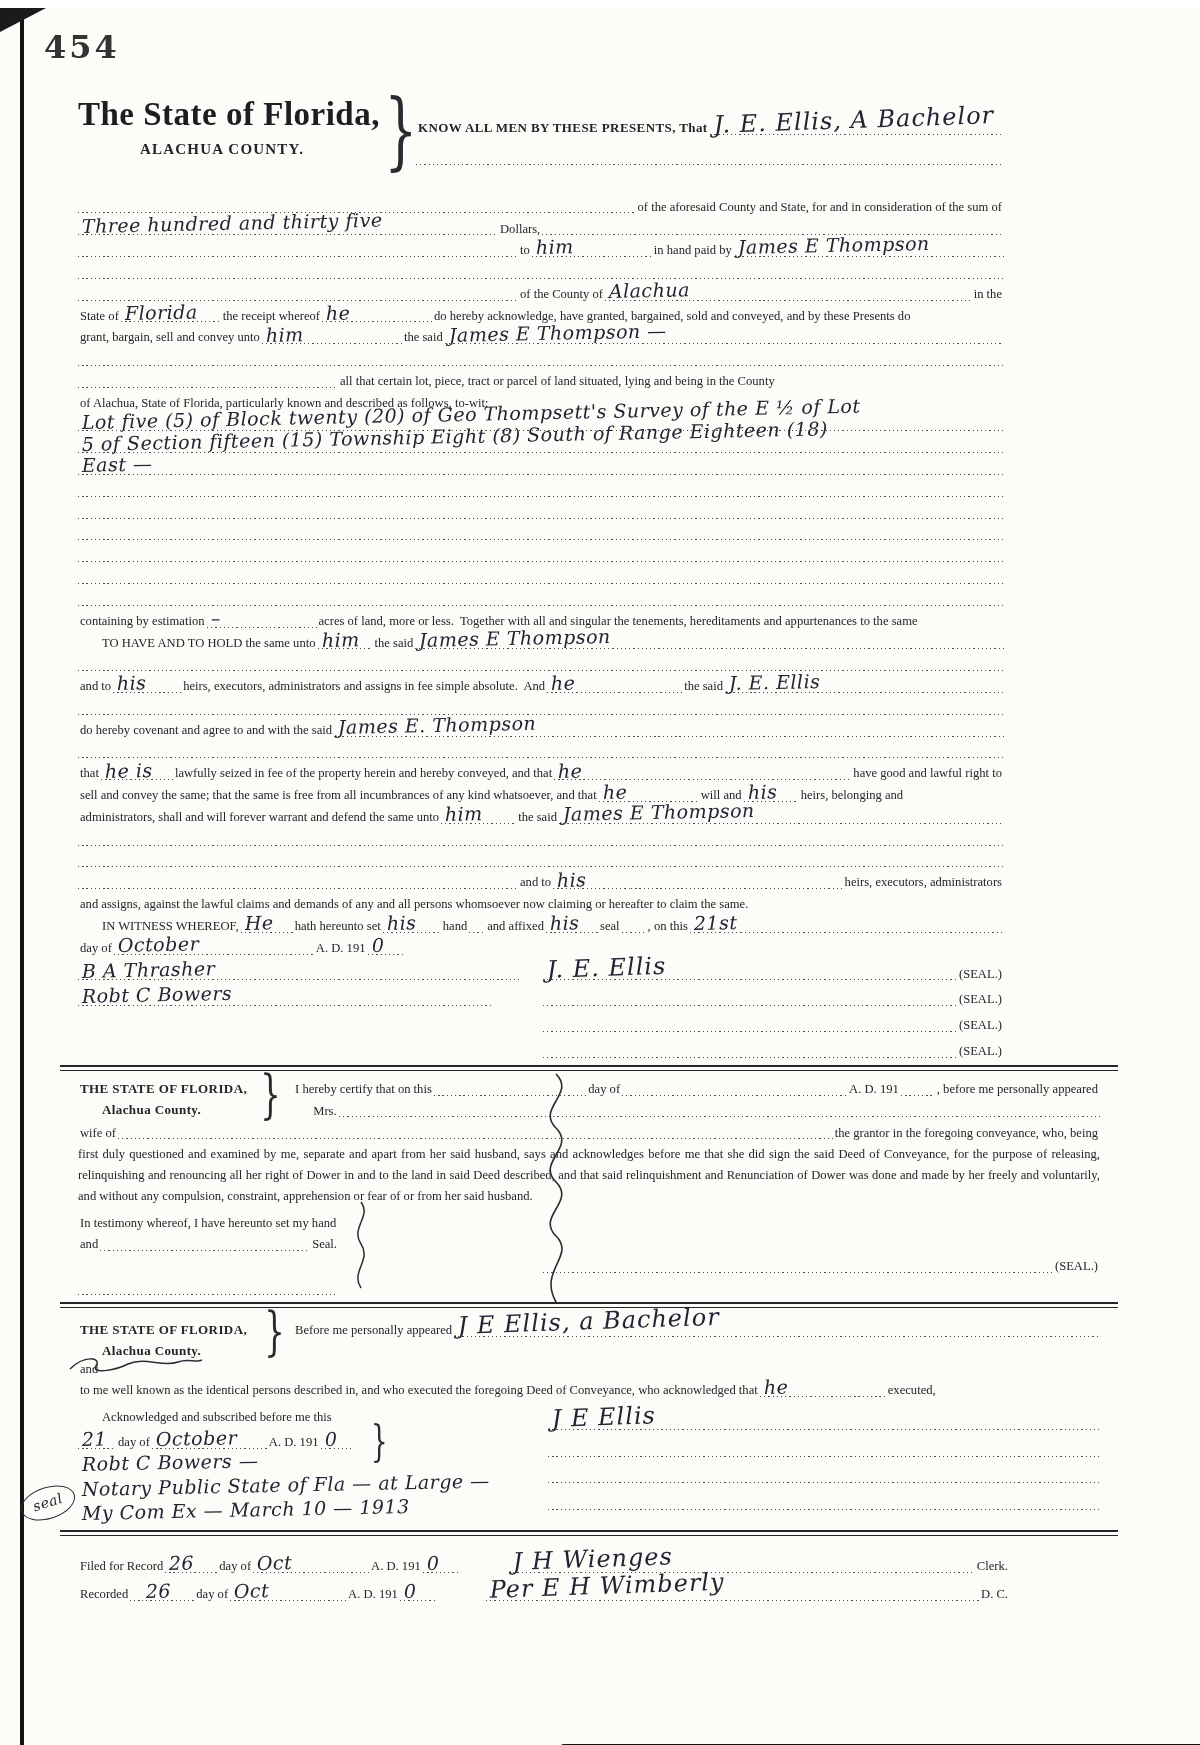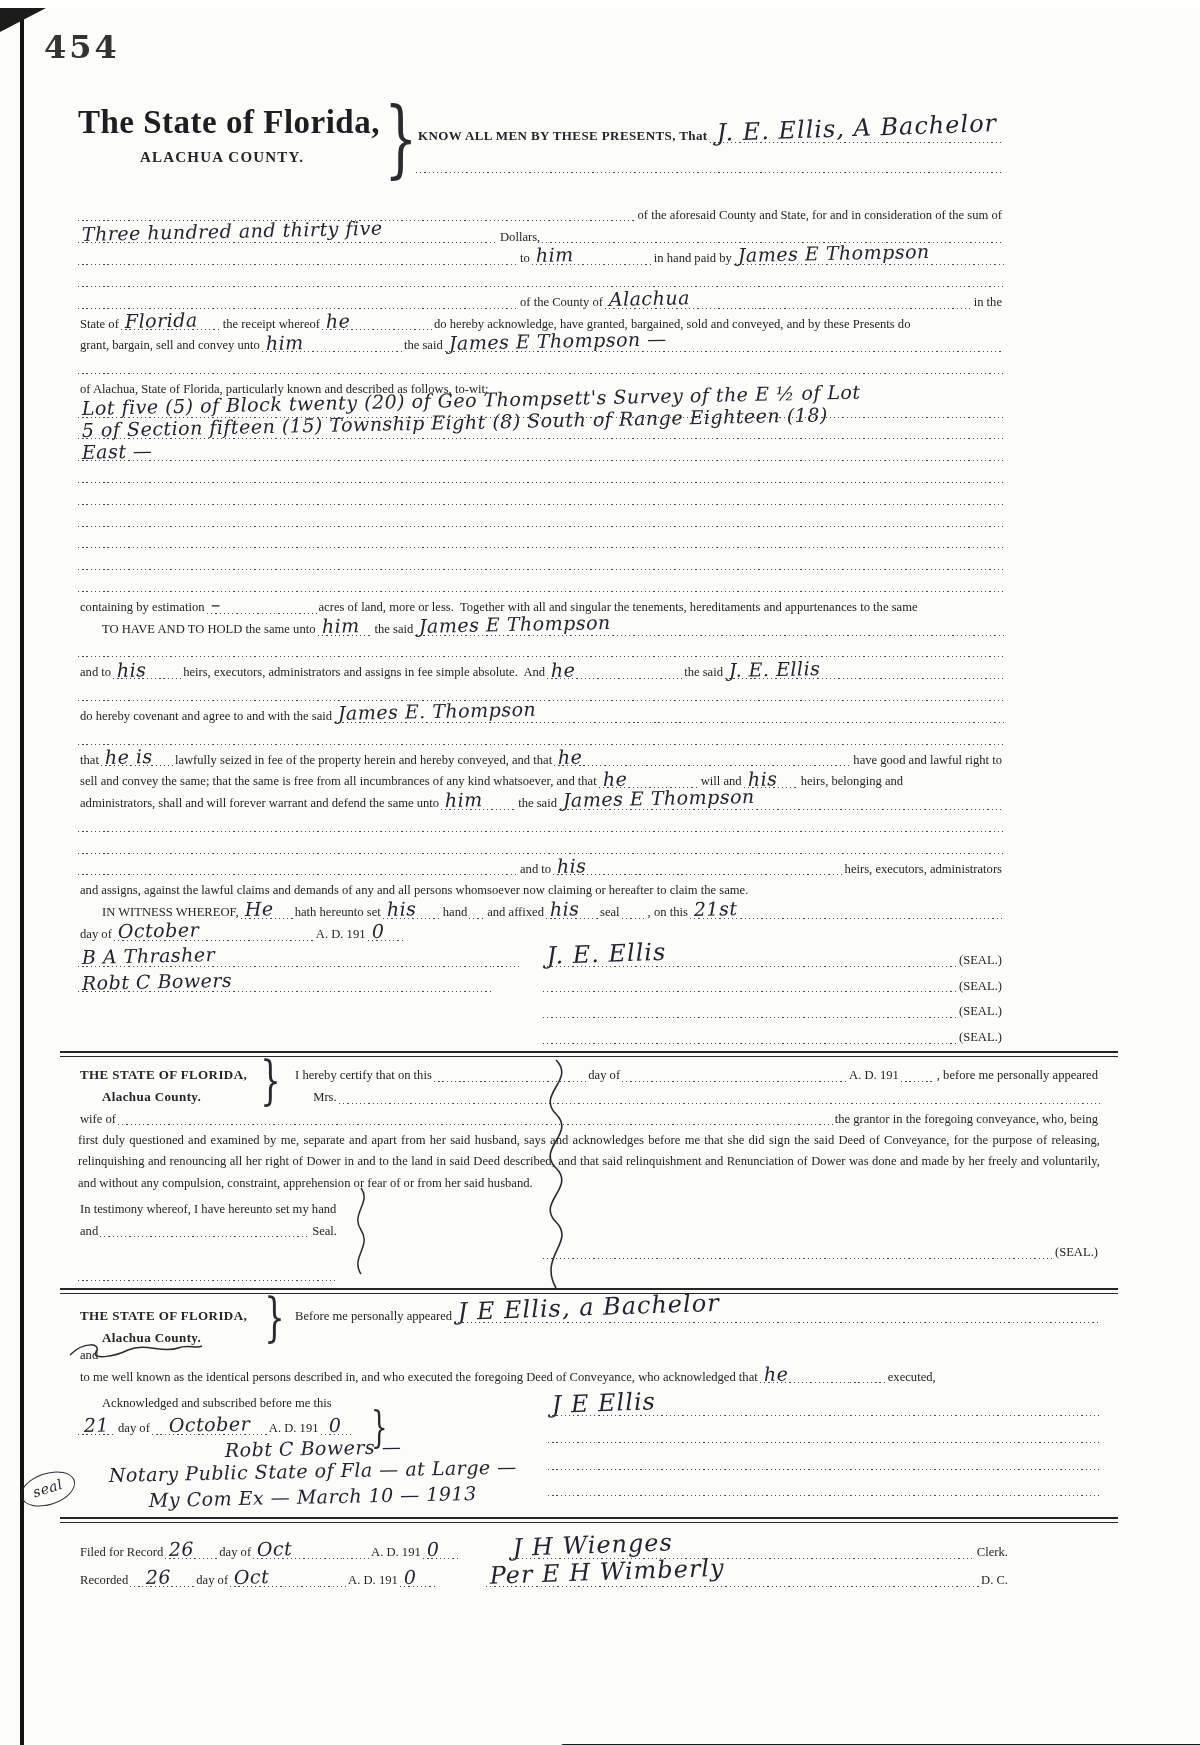--- a/index.html
+++ b/index.html
@@ -3,27 +3,27 @@
 <meta charset="utf-8">
 <style>
   html,body{margin:0;padding:0;background:#ffffff;}
   .page{position:relative;width:1200px;height:1745px;background:#fcfcf9;overflow:hidden;
         font-family:"Liberation Serif",serif;color:#24242a;margin-top:8px;}
   .edge-left{position:absolute;left:20px;top:0;width:3.5px;height:100%;background:#141414;}
   .corner{position:absolute;left:0;top:0;width:46px;height:24px;background:#1b1b1b;
           clip-path:polygon(0 0,100% 0,0 100%);}
   .pagenum{position:absolute;left:44px;top:20px;font-family:"DejaVu Serif",serif;
            font-size:32px;font-weight:bold;letter-spacing:3px;color:#333;}
-  .content{position:absolute;left:78px;top:96px;width:1022px;}
+  .content{position:absolute;left:78px;top:88px;width:1022px;}
   
   .hdr{position:relative;height:96px;}
   .hdr-title{font-size:33px;font-weight:bold;letter-spacing:.5px;color:#1d1d22;}
   .hdr-county{margin-left:62px;margin-top:8px;font-size:15px;font-weight:bold;letter-spacing:1.2px;}
   .hdr-brace{left:296px;top:-8px;font-size:84px;}
-  .hdr-right{position:absolute;left:338px;top:14px;right:96px;text-align:center;}
+  .hdr-right{position:absolute;left:338px;top:14px;right:96px;}
   .hdr-right .fl + .fl{margin-top:10px;}
   
   .fl{display:flex;align-items:flex-end;height:20px;margin-top:1.8px;min-width:0;}
   .fl.tall{height:24px;}
   .fl.short{height:15px;}
   .fl.ind{padding-left:22px;}
   .pt{font-size:12.6px;line-height:1.12;white-space:pre;padding:0 2px;}
   .pt.b{font-weight:bold;font-size:13px;letter-spacing:.4px;}
   .dseg{position:relative;min-width:0;min-height:6px;white-space:nowrap;
         background:repeating-linear-gradient(90deg,#4a4a4a 0 1.3px,transparent 1.3px 4.2px) left bottom/100% 1.4px no-repeat;}
@@ -34,21 +34,21 @@
   .hw.big{font-size:24px;letter-spacing:1px;transform:rotate(-2deg) translateY(1px);}
   .para{font-size:12.6px;line-height:1.7;text-align:justify;margin-top:4px;}
   .rule{height:3px;border-top:2.6px solid #26262a;border-bottom:1.2px solid #26262a;
         margin:7px -18px 5px -18px;}
   .sec{position:relative;}
   #sec1{padding-right:96px;}
   #sec4{padding-right:90px;padding-top:4px;}
   #sec4 .fl{height:26px;}
   .cols{display:flex;margin-top:2px;}
   .col-l{width:46%;}
-  .col-l .fl{height:23px;text-align:center;}
+  .col-l .fl{height:23px;}
   .col-r{flex:1;padding-top:4px;}
   .col-r .fl{height:25px;}
   .brace{position:absolute;transform:scaleX(.62);transform-origin:center;line-height:1;
          color:#2a2a30;font-family:"DejaVu Serif",serif;}
   .squig{position:absolute;overflow:visible;}
   .sealmark{position:absolute;left:-58px;top:174px;width:54px;height:30px;border:1.6px solid #2c2c38;
             border-radius:50%;transform:rotate(-18deg);display:flex;align-items:center;justify-content:center;}
   .sealmark .hw{font-size:14px;padding:0;transform:none;}
   .bstreak{position:absolute;left:560px;right:0;bottom:1px;height:8px;background:#161616;border-radius:4px 0 0 4px;}
 </style>
@@ -112,20 +112,24 @@
           <span class="pt">do hereby acknowledge, have granted, bargained, sold and conveyed, and by these Presents do</span>
         </div>
         <div class="fl">
           <span class="pt">grant, bargain, sell and convey unto</span>
           <span class="dseg" style="flex: 0 0 140px; width: 140px;"><span class="hw">him</span></span>
           <span class="pt">the said</span>
           <span class="dseg" style="flex: 1 1 24px;"><span class="hw">James E Thompson —</span></span>
         </div>
         <div class="fl">
           <span class="dseg" style="flex: 1 1 24px;"></span>
+        </div>
+        <div class="fl">
+          <span class="dseg" style="flex: 0 0 260px; width: 260px;"></span>
+          <span class="pt">all that certain lot, piece, tract or parcel of land situated, lying and being in the County</span>
         </div>
         <div class="fl">
           <span class="pt">of Alachua, State of Florida, particularly known and described as follows, to-wit:</span>
           <span class="sp" style="flex: 1 1 24px;"></span>
         </div>
         <div class="fl">
           <span class="dseg" style="flex: 1 1 24px;"><span class="hw">Lot five (5) of Block twenty (20) of Geo Thompsett's Survey of the E ½ of Lot</span></span>
         </div>
         <div class="fl">
           <span class="dseg" style="flex: 1 1 24px;"><span class="hw">5 of Section fifteen (15) Township Eight (8) South of Range Eighteen (18)</span></span>

